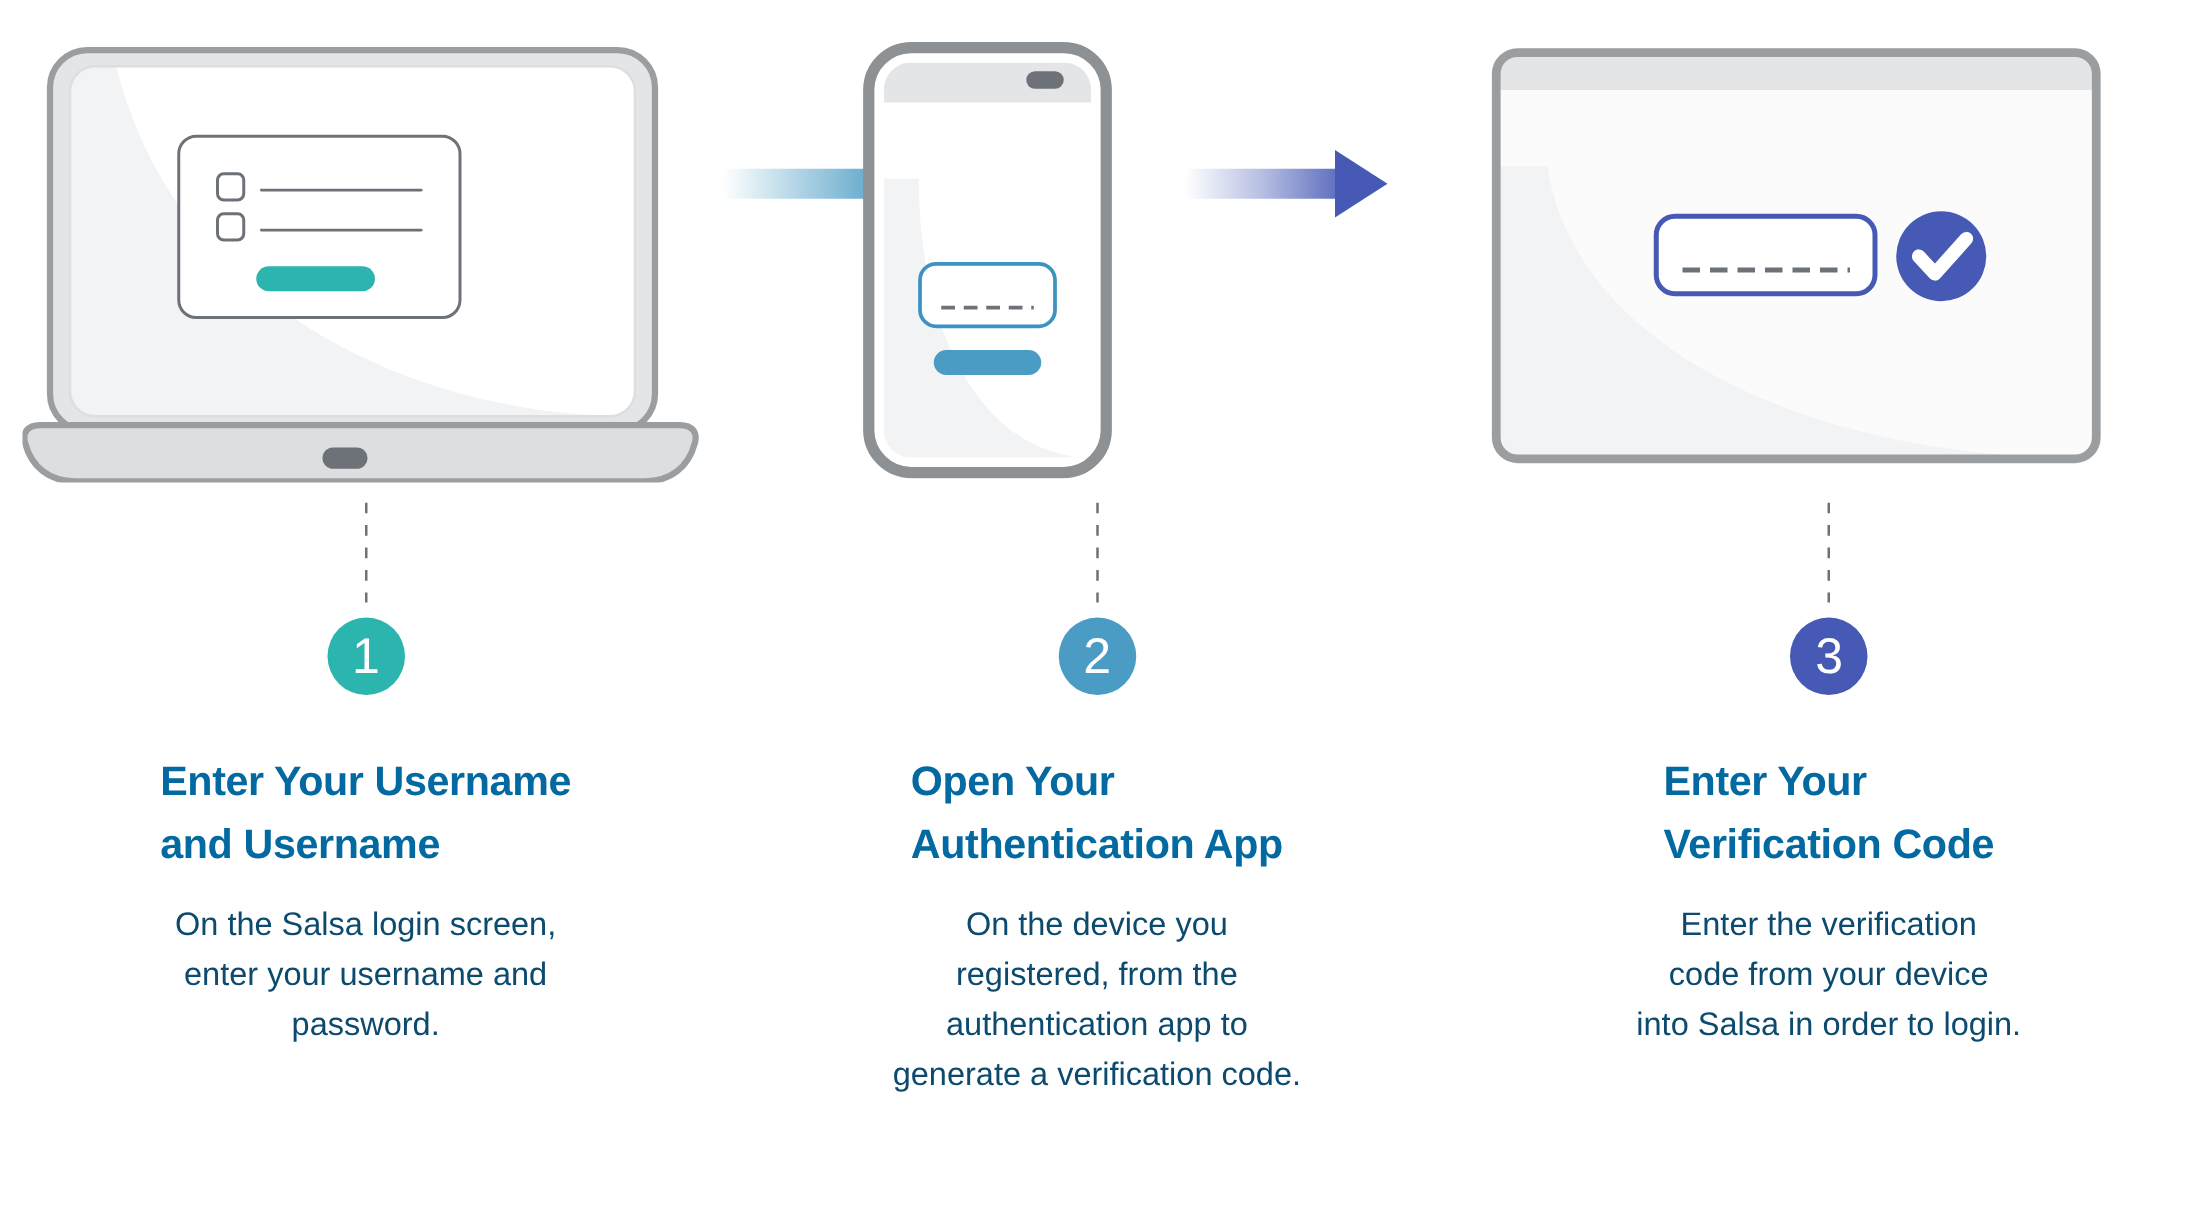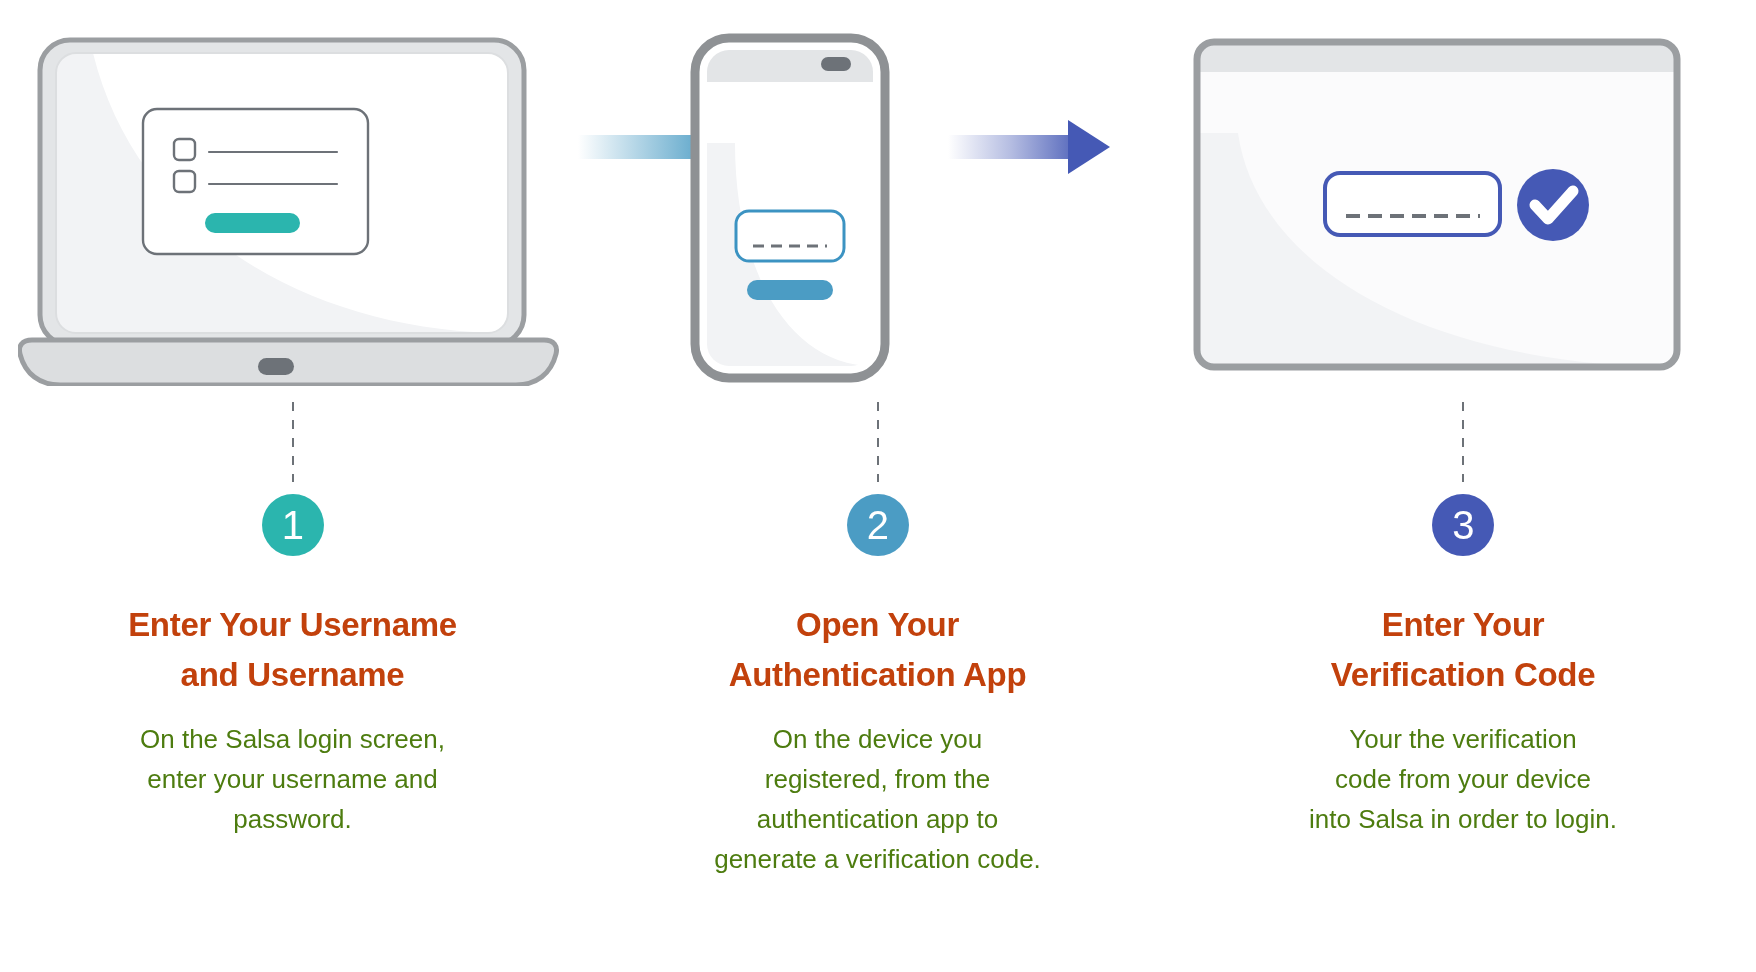--- a/index.html
+++ b/index.html
@@ -103,32 +103,31 @@
     font-weight: 400;
     line-height: 1;
     letter-spacing: -0.5px;
   }
 
   
   .heading {
     margin-top: 44px;
     font-size: 33px;
     font-weight: bold;
-    color: #c2410c;
-    text-align: center;
+    color: #0369a1;
     line-height: 1.5;
     letter-spacing: -0.3px;
     font-stretch: condensed;
     max-width: 520px;
   }
   .body {
     margin-top: 20px;
     font-size: 26px;
     font-weight: 400;
-    color: #4d7c0f;
+    color: #0c4a6e;
     text-align: center;
     line-height: 1.54;
     max-width: 430px;
   }
   .body-wide { max-width: 470px; }
 </style>
 </head>
 <body>
 
 <div class="board">
@@ -300,20 +299,20 @@
       <div class="badge" style="background:#4559b5;">
         <span>3</span>
       </div>
 
       <div class="heading">
         <div>Enter Your</div>
         <div>Verification Code</div>
       </div>
 
       <div class="body body-wide">
-        <div>Your the verification</div>
+        <div>Enter the verification</div>
         <div>code from your device</div>
         <div>into Salsa in order to login.</div>
       </div>
     </div>
 
   </div>
 </div>
 
 </body></html>

